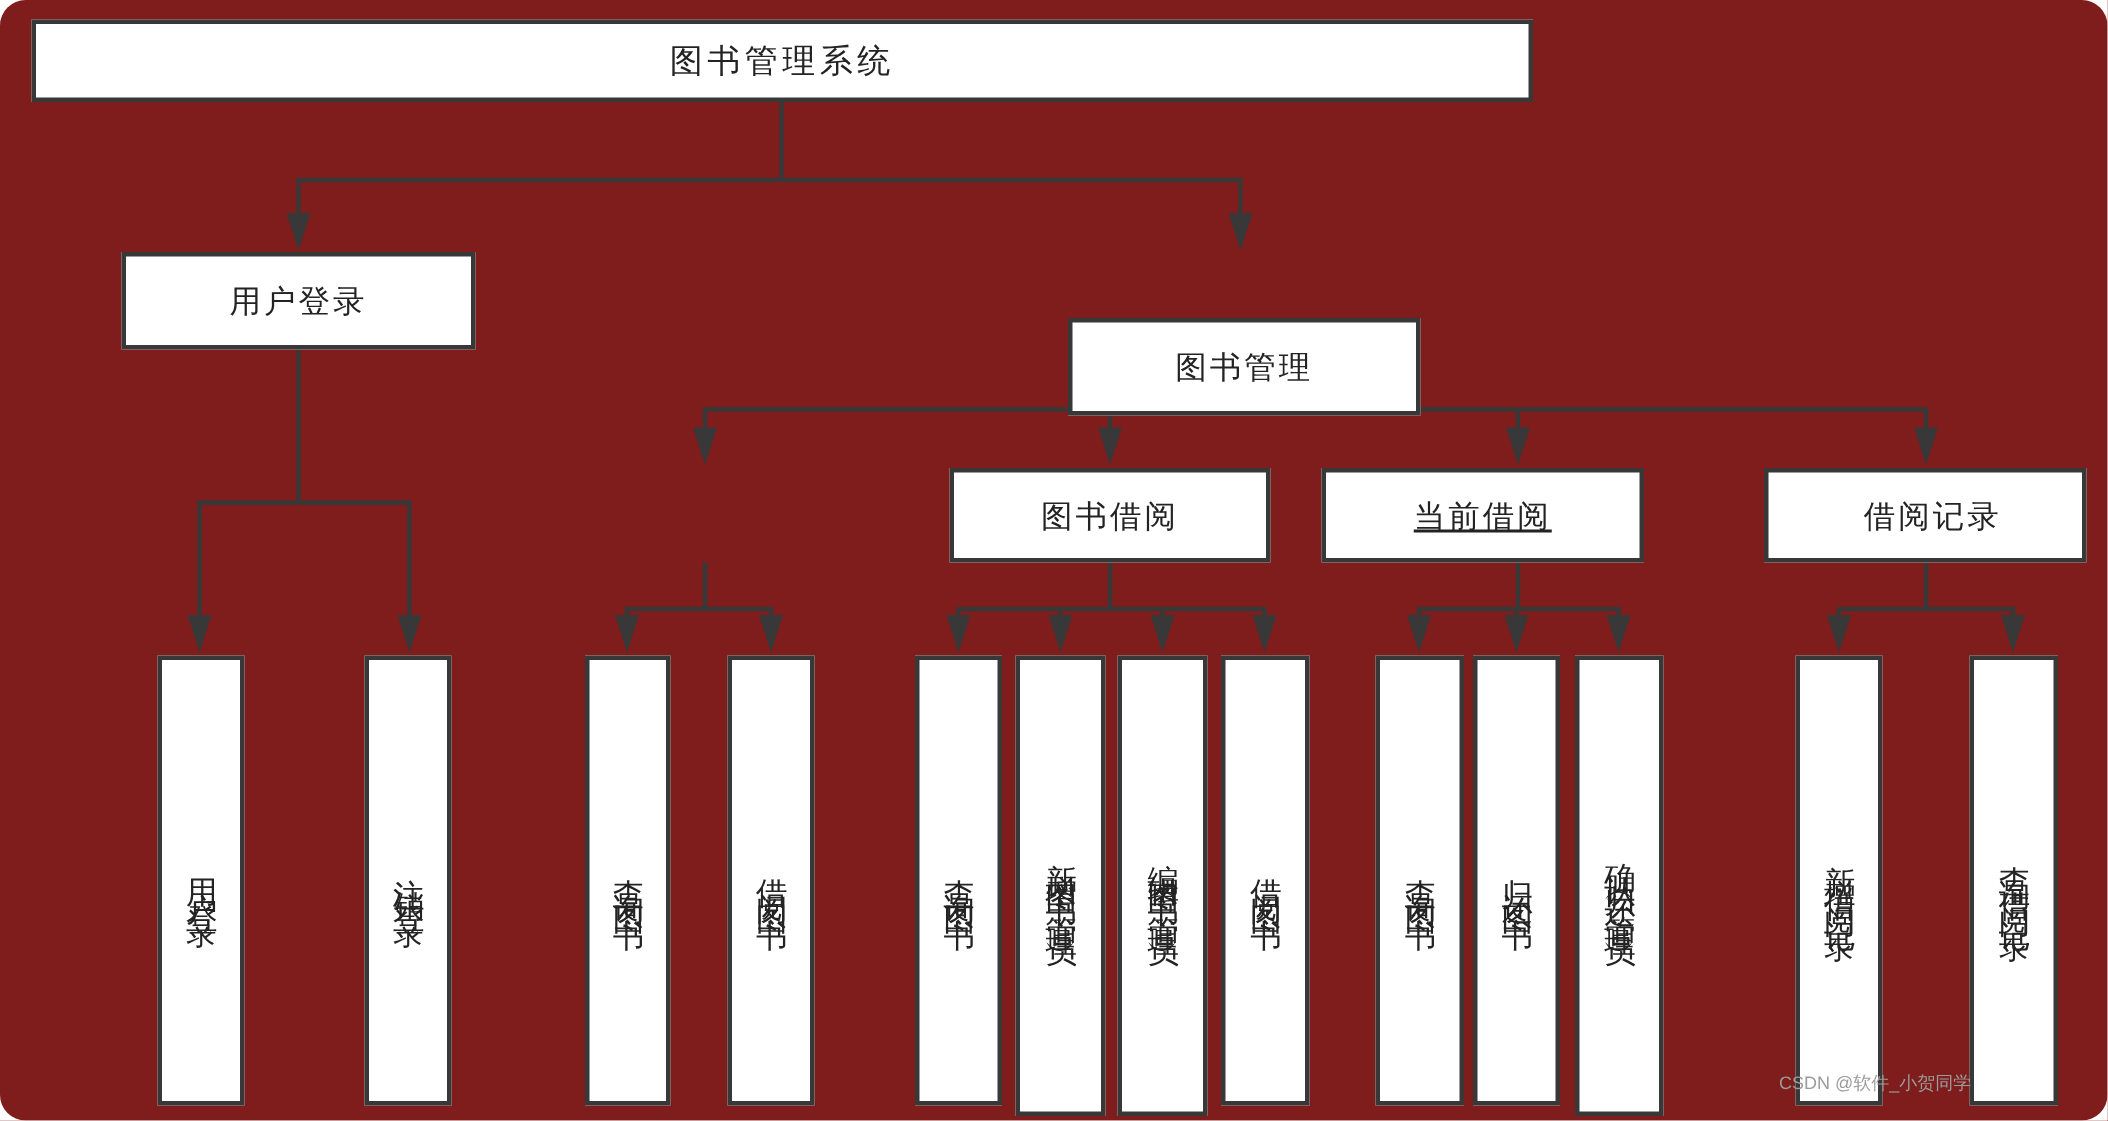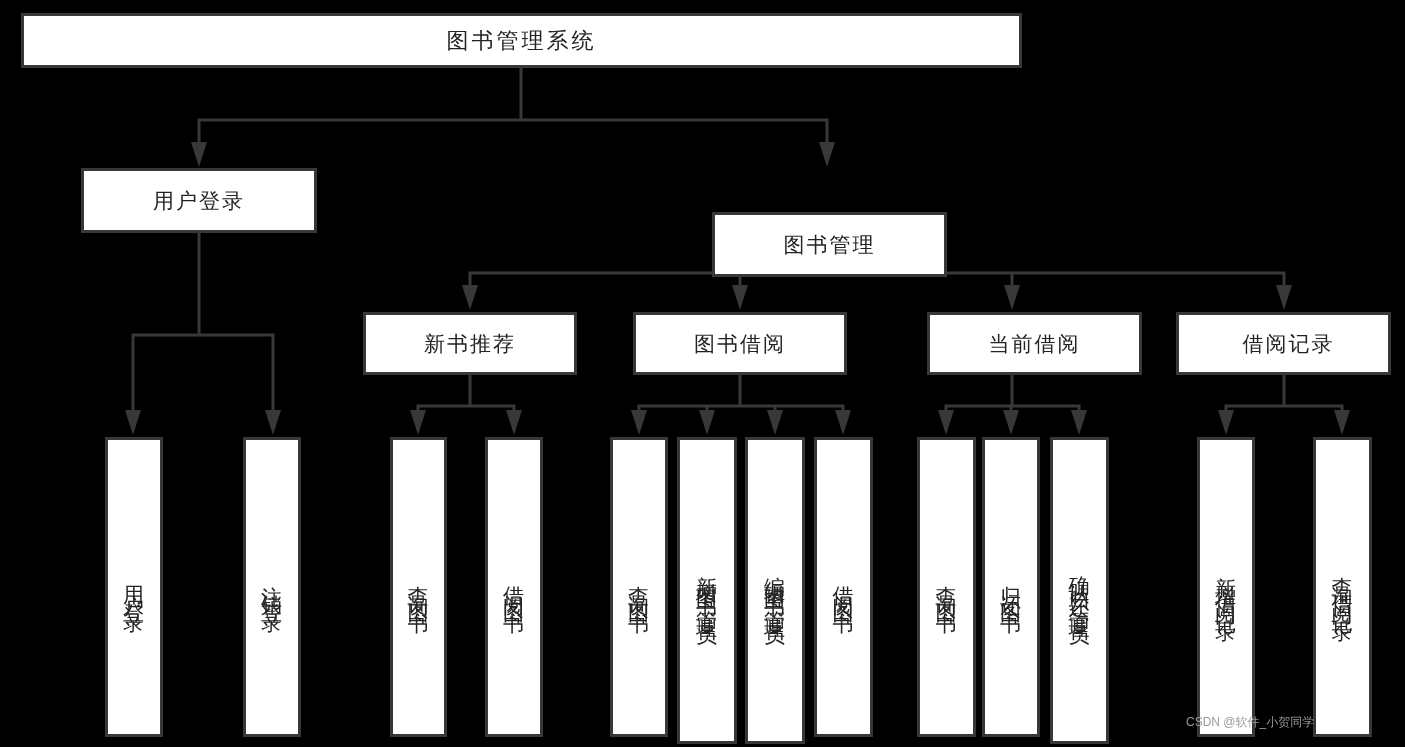--- a/index.html
+++ b/index.html
@@ -5,22 +5,23 @@
   html, body {
     margin: 0;
     padding: 0;
     background: #ffffff;
     font-family: "Liberation Sans", "DejaVu Sans", sans-serif;
   }
   #canvas {
     position: relative;
     width: 1405px;
     height: 747px;
-    background: #000000;
+    background: #7f1d1d;
     overflow: hidden;
+    border-radius: 17px;
   }
   #connectors {
     position: absolute;
     left: 0;
     top: 0;
     z-index: 0;
   }
   .box {
     position: absolute;
     box-sizing: border-box;
@@ -111,27 +112,24 @@
     <span class="hlabel">图书管理系统</span>
   </div>
 
   <div class="box" style="left:81px; top:168px; width:236px; height:65px;">
     <span class="hlabel">用户登录</span>
   </div>
   <div class="box" style="left:712px; top:168px; width:235px; height:65px;margin-top:44px;">
     <span class="hlabel">图书管理</span>
   </div>
 
-  <div class="box" style="left:363px; top:312px; width:214px; height:63px;">
-    <span class="hlabel">新书推荐</span>
-  </div>
   <div class="box" style="left:633px; top:312px; width:214px; height:63px;">
     <span class="hlabel">图书借阅</span>
   </div>
-  <div class="box" style="left:927px; top:312px; width:215px; height:63px;">
+  <div class="box" style="left:881px; top:312px; width:215px; height:63px;text-decoration:underline;">
     <span class="hlabel">当前借阅</span>
   </div>
   <div class="box" style="left:1176px; top:312px; width:215px; height:63px;padding-left:10px;">
     <span class="hlabel">借阅记录</span>
   </div>
 
   <div class="box leaf" style="left:105px; top:437px; width:58px; height:300px;">
     <span class="vtext">用户登录</span>
   </div>
   <div class="box leaf" style="left:243px; top:437px; width:58px; height:300px;">

